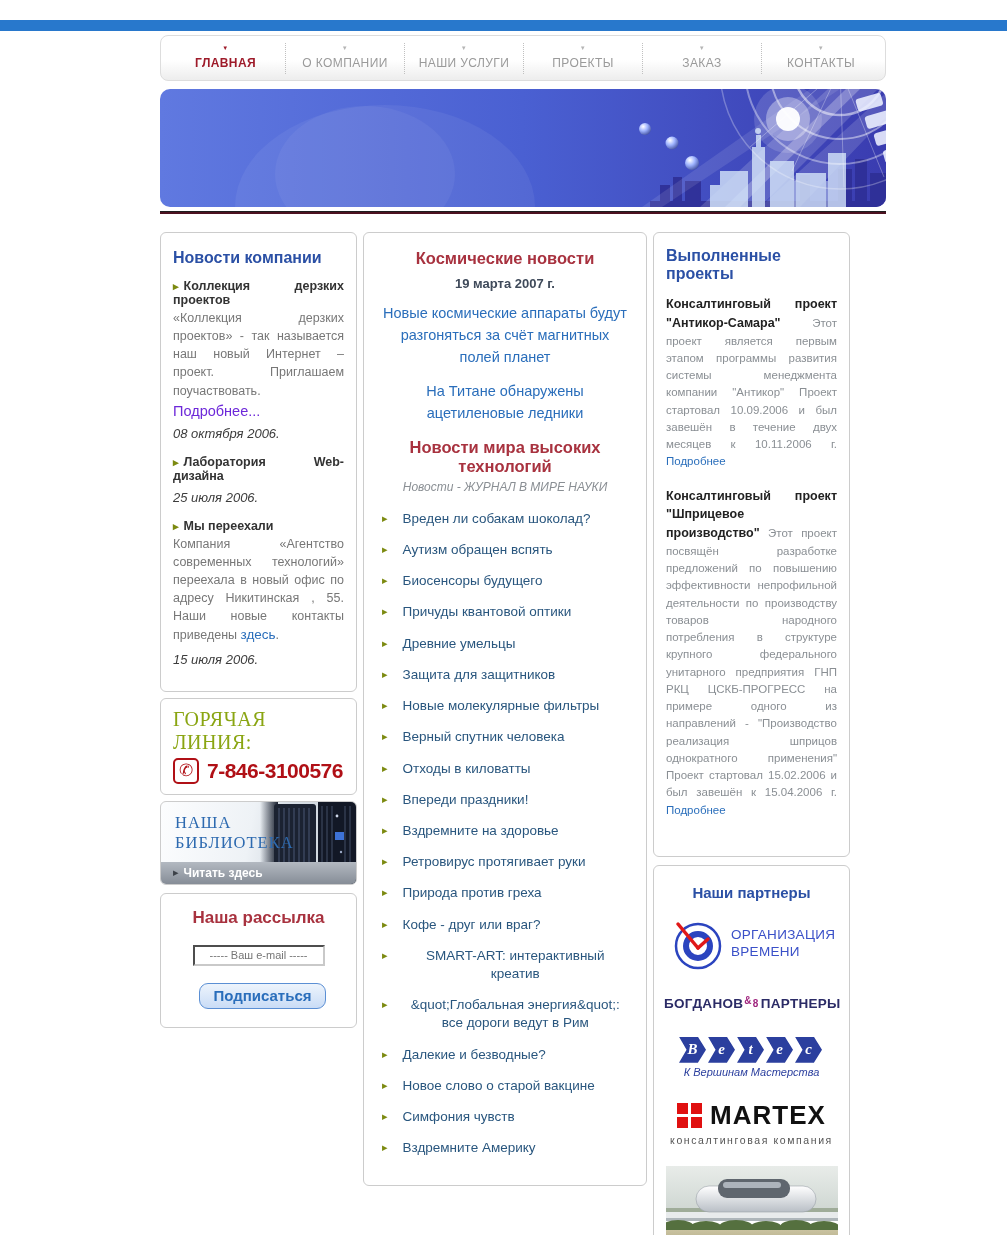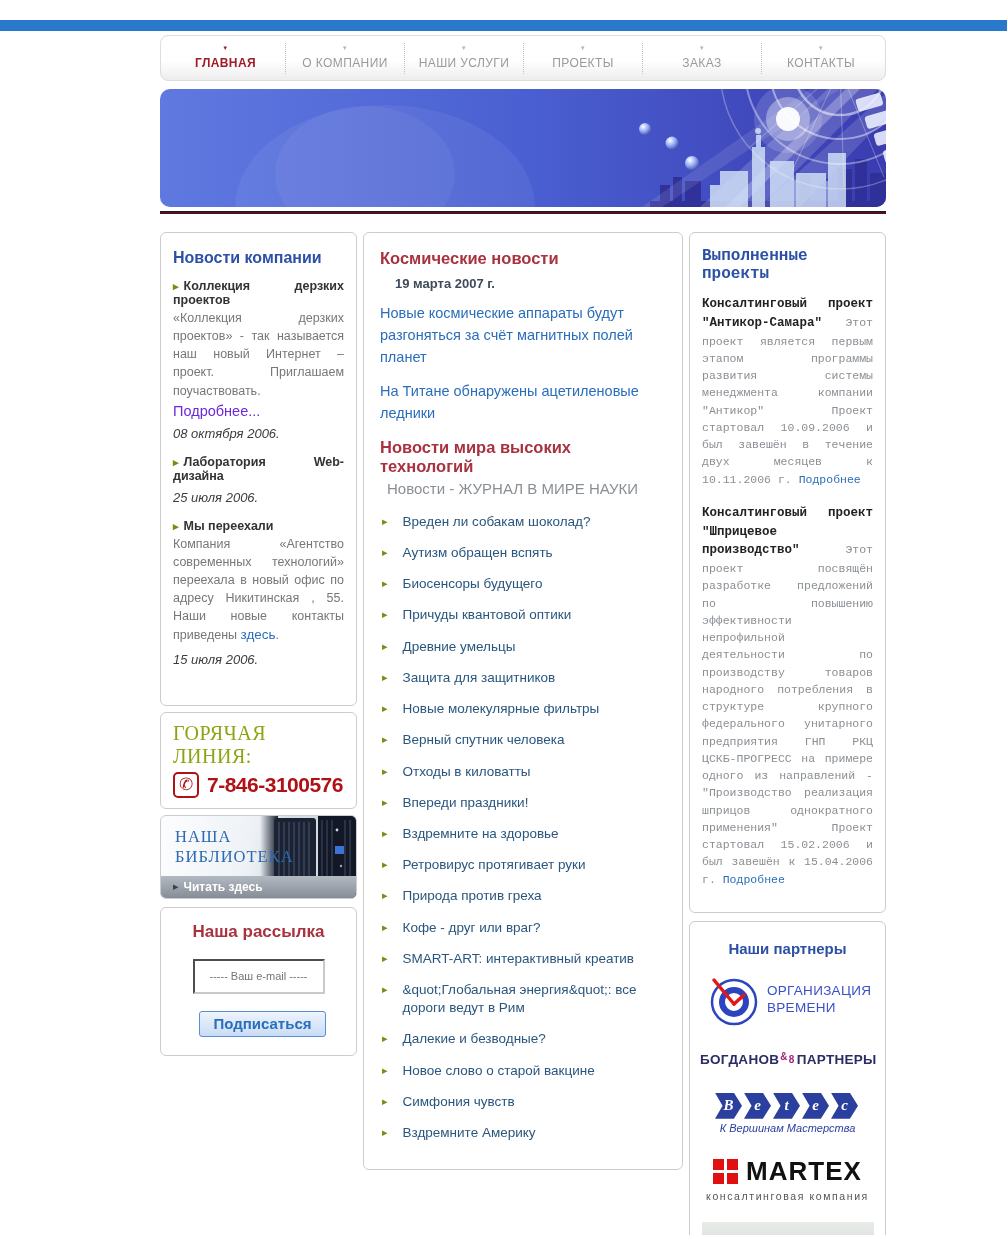--- a/index.html
+++ b/index.html
@@ -25,29 +25,29 @@
   .nav-item.active .tri { color:#9e1b2a; }
 
   
   .banner { margin-top:8px; height:118px; border-radius:10px; overflow:hidden; position:relative; }
   .banner svg { display:block; }
   .banner-line { height:3px; background:#4c1220; margin-top:4px; border-top:1px solid #1e1e1e; }
 
   
   .content { display:flex; gap:6px; margin-top:18px; align-items:flex-start; }
   .col-left  { width:197px; flex:none; }
-  .col-mid   { width:320px; flex:none; }
+  .col-mid   { width:284px; flex:none;text-align:center; }
   .col-right { width:197px; flex:none; }
   .box { background:#fff; border:1px solid #ccc; border-radius:6px; }
 
   h2.blue { font-size:16px; color:#2b50a5; font-weight:bold; margin:2px 0 12px; }
   h2.crimson { font-size:16.5px; color:#a8323f; font-weight:bold; margin:2px 0 8px; }
 
   
-  .news-box { padding:14px 12px 24px; }
+  .news-box { padding:14px 12px 10px; }
   .news-title { font-size:12.5px; font-weight:bold; color:#333; text-align:justify; margin:8px 0 2px; }
   .bullet { color:#7c8a10; font-size:11px; margin-right:5px; }
   .news-body { font-size:12.5px; color:#777; text-align:justify; line-height:1.45; }
   .news-more { font-size:14.5px; color:#6d28d9; margin-top:3px; cursor:pointer; }
   .inline-link { color:#2a6ebb; font-size:13.5px; cursor:pointer; }
   .news-date { font-size:13px; color:#3c3c3c; font-style:italic; margin:7px 0 14px; }
 
   
   .hotline { margin-top:6px; padding:9px 12px 10px; }
   .hotline-title { font-family:"Liberation Serif", serif; color:#8aa512; font-size:20px; letter-spacing:.5px; }
@@ -64,39 +64,39 @@
   .lib-art { position:absolute; right:0; top:0; z-index:1; }
   .lib-strip { position:absolute; left:0; right:0; bottom:0; height:22px; z-index:3;
     background:linear-gradient(#b3b9c1,#868d97); display:flex; align-items:center;
     padding-left:12px; cursor:pointer; }
   .lib-strip .bullet { color:#3c4148; }
   .lib-strip .lbl { color:#fff; font-weight:bold; font-size:12px; }
 
   
   .newsletter { margin-top:8px; padding:14px 12px 18px; text-align:center; }
   .newsletter-title { color:#a8323f; font-weight:bold; font-size:17px; }
-  .email-input { margin-top:17px; width:132px; height:35px; font-size:11px; text-align:center;
+  .email-input { margin-top:17px; width:132px; height:21px; font-size:11px; text-align:center;
     color:#999; border:2px solid; border-color:#4d4d4d #c9c9c9 #c9c9c9 #4d4d4d; outline:none;
     font-family:"Liberation Sans", sans-serif; }
   .subscribe-btn { display:inline-block; margin-top:17px; font-size:15px; font-weight:bold; color:#2a6ebb;
-    background:linear-gradient(#edf4fc,#c9dcf6); border:1px solid #5b8fd4; border-radius:3px;
+    background:linear-gradient(#edf4fc,#c9dcf6); border:1px solid #5b8fd4; border-radius:9px;
     padding:3px 13px 4px; cursor:pointer; font-family:"Liberation Sans", sans-serif;margin-left:8px; }
 
   
   .mid-box { padding:14px 16px 16px; }
   .space-date { font-size:13px; font-weight:bold; color:#3f4a5a; margin:6px 15px 12px; }
   .space-link { color:#2a6ebb; font-size:14.5px; line-height:1.5; margin-bottom:13px; cursor:pointer; }
   .tech-head { margin-top:24px; }
-  .tech-sub { color:#8a8f94; font-size:15px; margin:-4px 7px 14px; }
+  .tech-sub { color:#8a8f94; font-size:12px; margin:-4px 7px 14px;font-style:italic; }
   .tech-item { display:flex; gap:10px; margin:0 2px 9px; font-size:13.5px; color:#29567e;
     line-height:1.35; cursor:pointer; padding:2px 0; }
   .tech-item .bullet { margin-top:1px; }
 
   
-  .proj-box { padding:12px 12px 8px;font-family:Liberation Mono, monospace; }
+  .proj-box { padding:12px 12px 21px; }
   .proj { font-size:11.5px; line-height:1.5; text-align:justify; margin-bottom:16px; }
   .proj .ptitle { color:#222; font-size:12.5px; font-weight:bold; }
   .proj .ptext { color:#8a8f94; }
   .proj .plink { color:#2a6ebb; cursor:pointer; }
 
   
   .partners { margin-top:8px; padding:14px 10px 16px; text-align:center; }
   h3.partners-title { color:#2b50a5; font-size:15px; font-weight:bold; margin:4px 0 16px; }
   .logo { cursor:pointer; }
   .logo-clock { display:flex; align-items:center; gap:7px; margin:6px 0 24px; padding-left:6px; text-align:left; }

